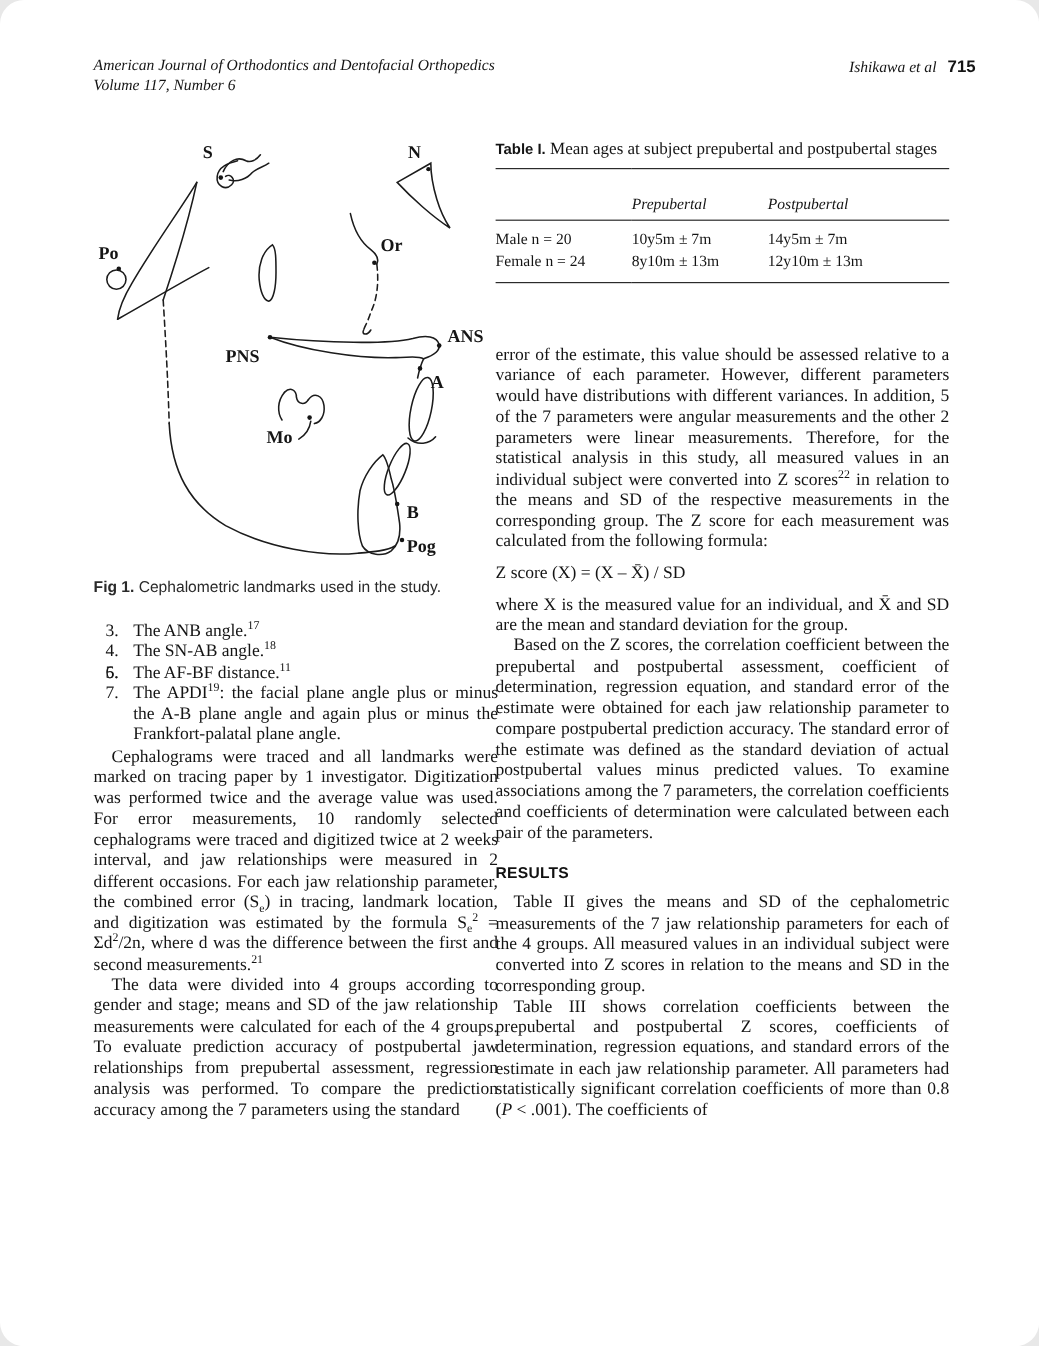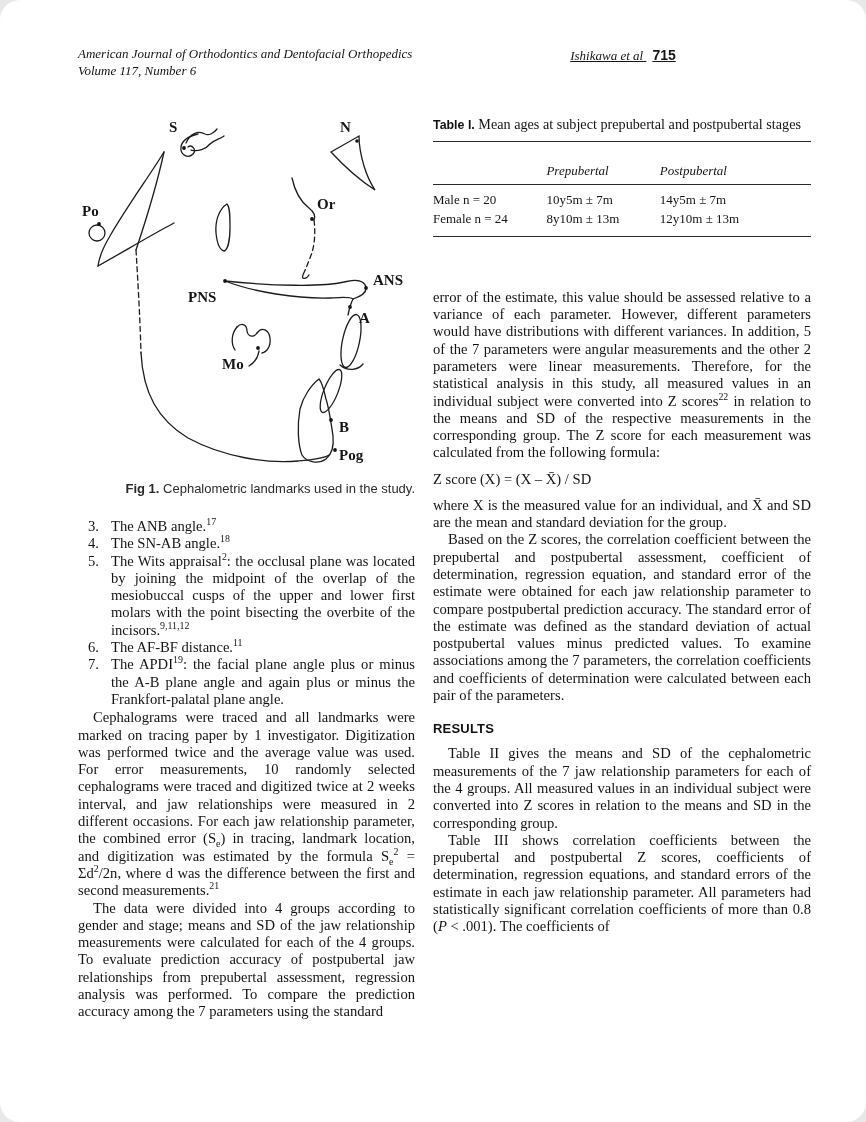--- a/index.html
+++ b/index.html
@@ -9,42 +9,42 @@
     font-family:"Liberation Serif", serif;
     border-radius:20px;
   }
   
   .hdr-left {
     position:absolute; left:78px; top:46px; width:420px;
     font-style:italic; font-size:13px; line-height:16.5px;
   }
   .hdr-right {
     position:absolute; left:433px; top:47px; width:380px;
-    text-align:center; font-size:13px;text-decoration:underline;
+    text-align:right; font-size:13px;
   }
   .hdr-right .authors { font-style:italic; }
   .hdr-right .pageno {
     font-family:"Liberation Sans", sans-serif; font-weight:bold;
     font-style:normal; font-size:14px; margin-left:6px;
   }
   
   .col-left  { position:absolute; left:78px;  top:108px; width:337px; }
-  .col-right { position:absolute; left:433px; top:116px; width:378px; }
+  .col-right { position:absolute; left:413px; top:116px; width:378px; }
   p, .li {
     font-size:14.6px; line-height:17.3px; text-align:justify;
     margin:0; padding:0;
   }
   p.indent { text-indent:15px; }
   sup { font-size:0.68em; line-height:0; }
   sub { font-size:0.68em; line-height:0; }
   
   figure { margin:0; padding:0; }
   figure svg { display:block; }
   figcaption {
-    margin-top:7px; text-align:right;
+    margin-top:7px; text-align:left;
     font-family:"Liberation Sans", sans-serif; font-size:13px; color:#2a2a2a;
   }
   figcaption .cap-label { font-weight:bold; }
   .ceph-label {
     font-family:"Liberation Serif", serif; font-weight:bold; font-size:15px;
     fill:#151515;
   }
   .stroke { fill:none; stroke:#1c1c1c; stroke-width:1.3; stroke-linecap:round; }
   .dashed { stroke-dasharray:5 3.5; }
   .dot { fill:#151515; stroke:none; }
@@ -151,21 +151,21 @@
         <text class="ceph-label" x="144" y="261">Mo</text>
         <text class="ceph-label" x="261" y="324">B</text>
         <text class="ceph-label" x="261" y="352">Pog</text>
       </svg>
       <figcaption><span class="cap-label">Fig 1.</span><span> Cephalometric landmarks used in the study.</span></figcaption>
     </figure>
 
     <div class="list">
       <div class="li"><span class="num">3.</span><span>The ANB angle.<sup>17</sup></span></div>
       <div class="li"><span class="num">4.</span><span>The SN-AB angle.<sup>18</sup></span></div>
-      <div class="li"><span class="num">5.</span><span>The Wits appraisal<sup>2</sup>: the occlusal plane was located by joining the midpoint of the overlap of the mesiobuccal cusps of the upper and lower first molars with the point bisecting the overbite of the incisors.<sup>9,11,12</sup></span></div>
+      <div class="li"><span class="num">5.</span></div>
       <div class="li"><span class="num">6.</span><span>The AF-BF distance.<sup>11</sup></span></div>
       <div class="li"><span class="num">7.</span><span>The APDI<sup>19</sup>: the facial plane angle plus or minus the A-B plane angle and again plus or minus the Frankfort-palatal plane angle.</span></div>
     </div>
 
     <p class="indent after-list">Cephalograms were traced and all landmarks were marked on tracing paper by 1 investigator. Digitization was performed twice and the average value was used. For error measurements, 10 randomly selected cephalograms were traced and digitized twice at 2 weeks interval, and jaw relationships were measured in 2 different occasions. For each jaw relationship parameter, the combined error (S<sub>e</sub>) in tracing, landmark location, and digitization was estimated by the formula S<sub>e</sub><sup>2</sup> = Σd<sup>2</sup>/2n, where d was the difference between the first and second measurements.<sup>21</sup></p>
     <p class="indent">The data were divided into 4 groups according to gender and stage; means and SD of the jaw relationship measurements were calculated for each of the 4 groups. To evaluate prediction accuracy of postpubertal jaw relationships from prepubertal assessment, regression analysis was performed. To compare the prediction accuracy among the 7 parameters using the standard</p>
   </div>
 
   <div class="col-right">
     <div class="tbl-title"><span class="tbl-label">Table I.</span><span> Mean ages at subject prepubertal and postpubertal stages</span></div>

